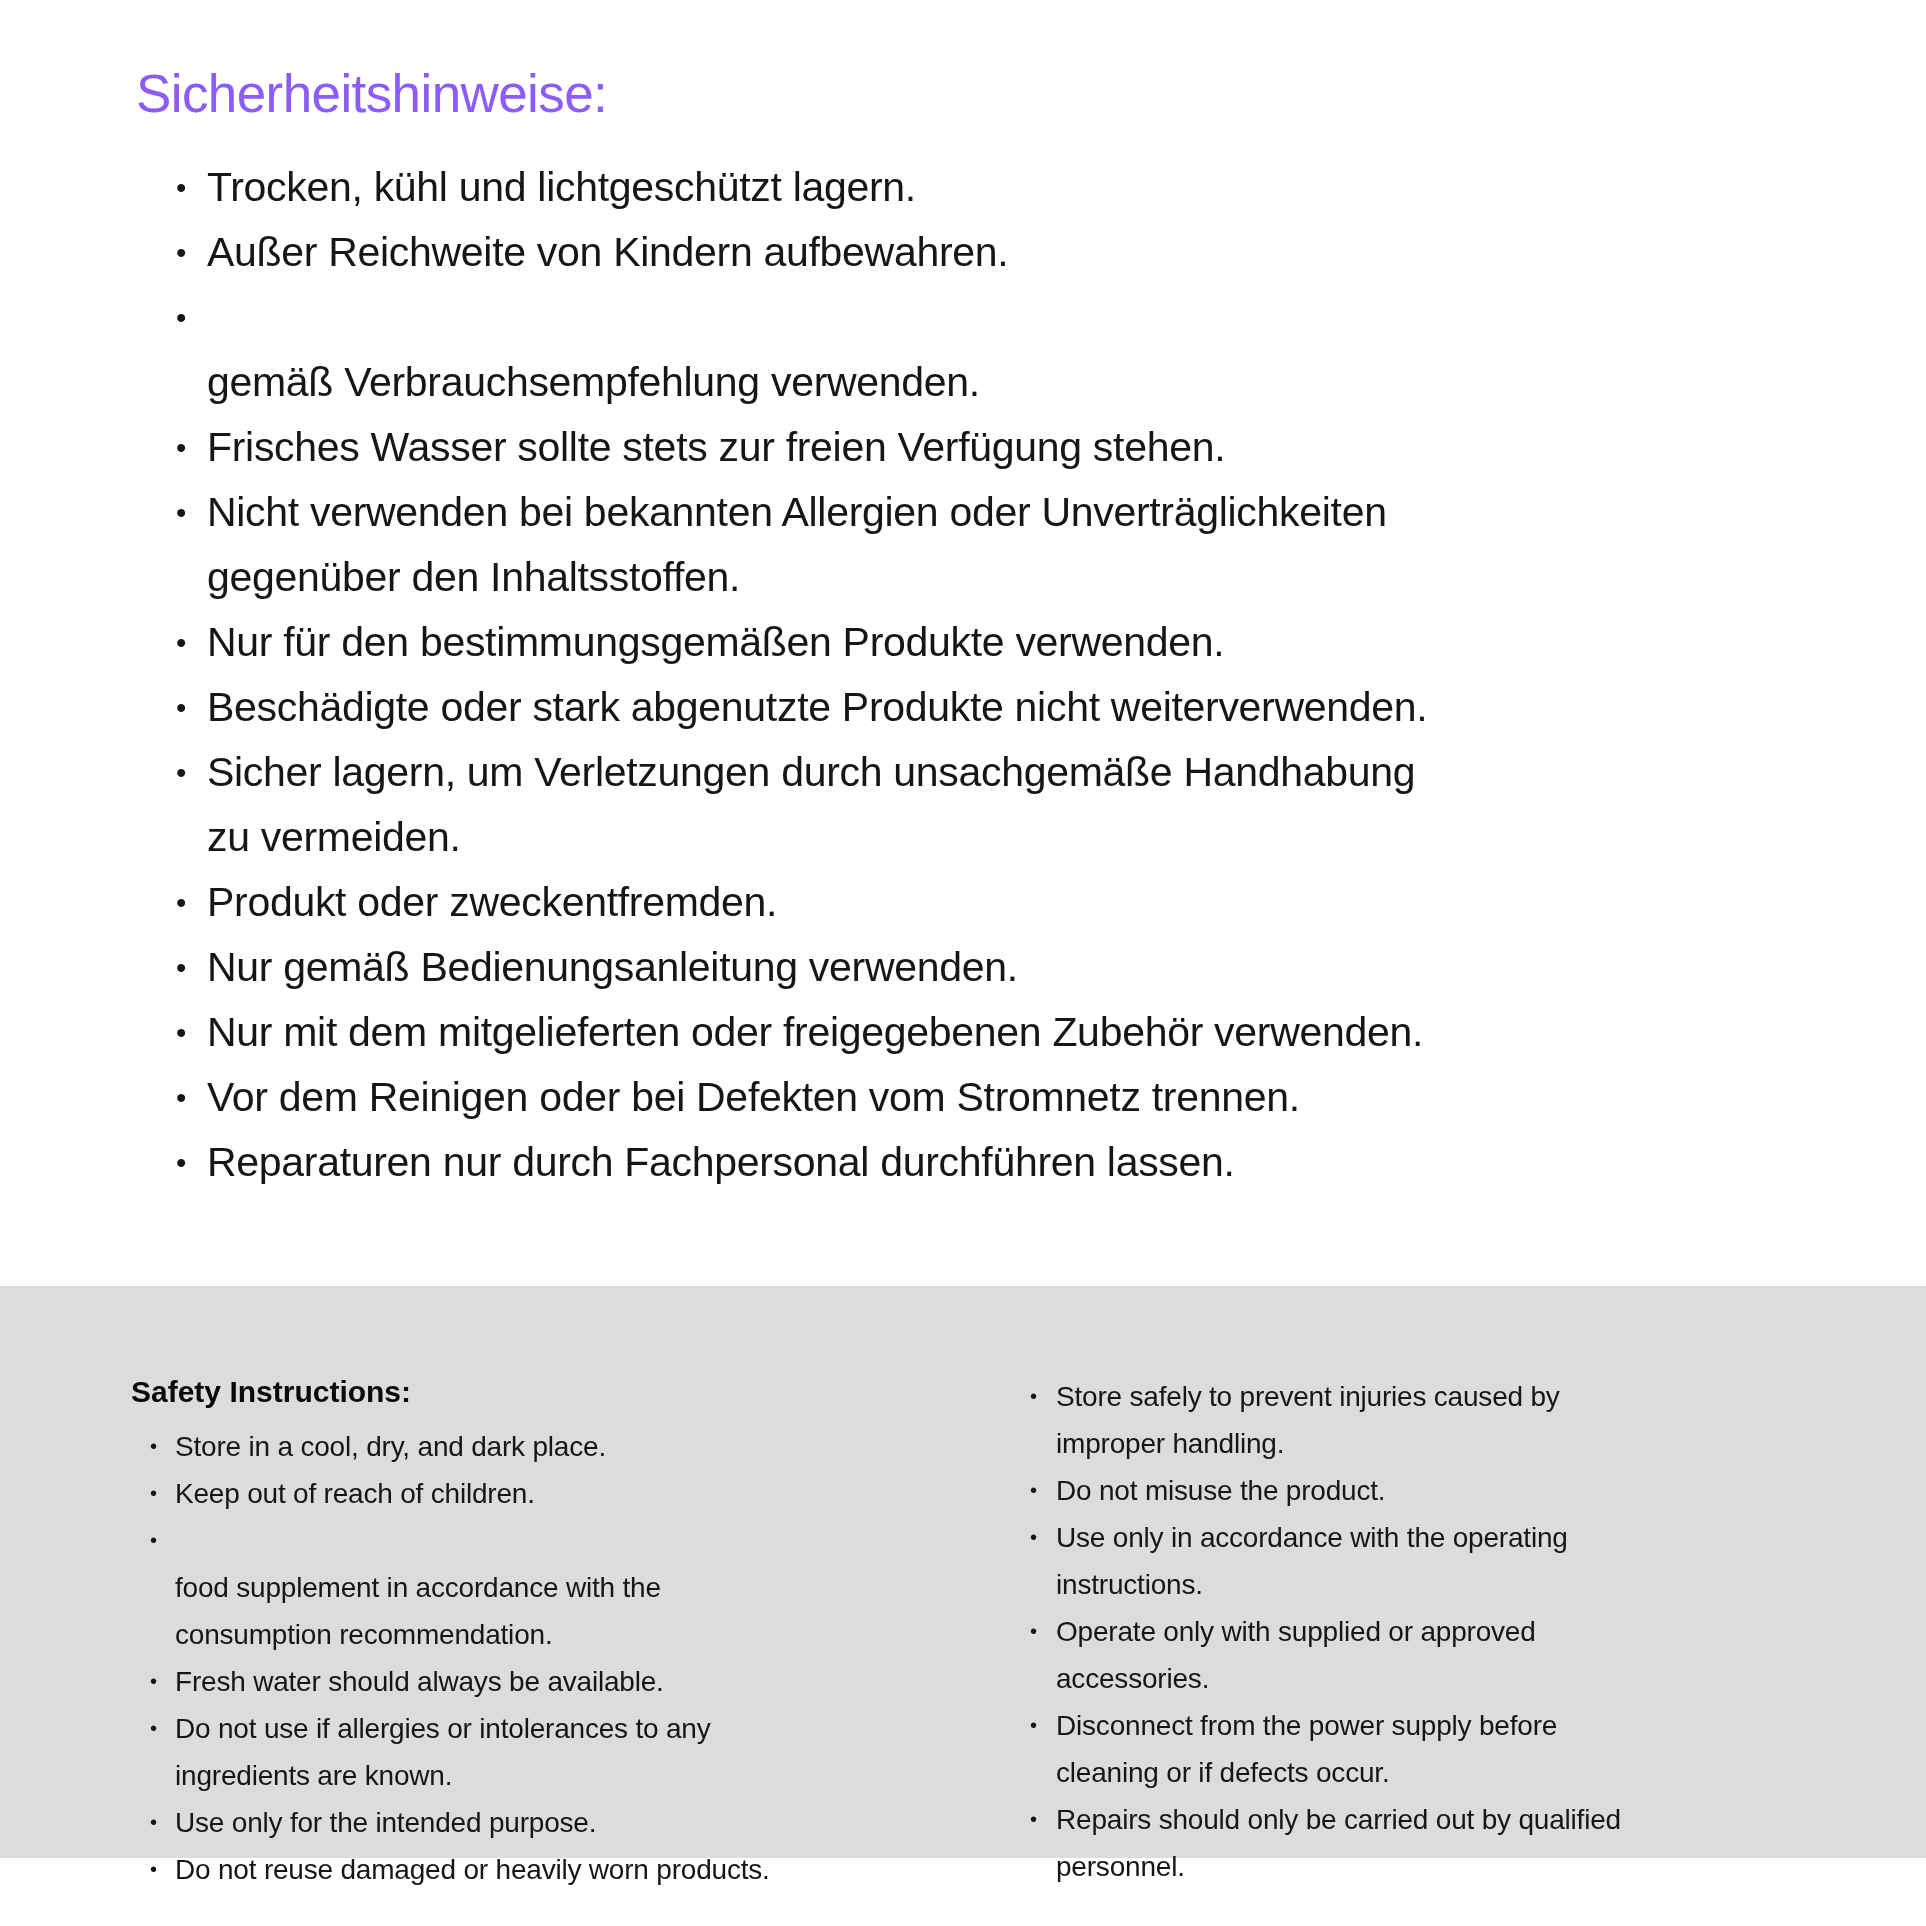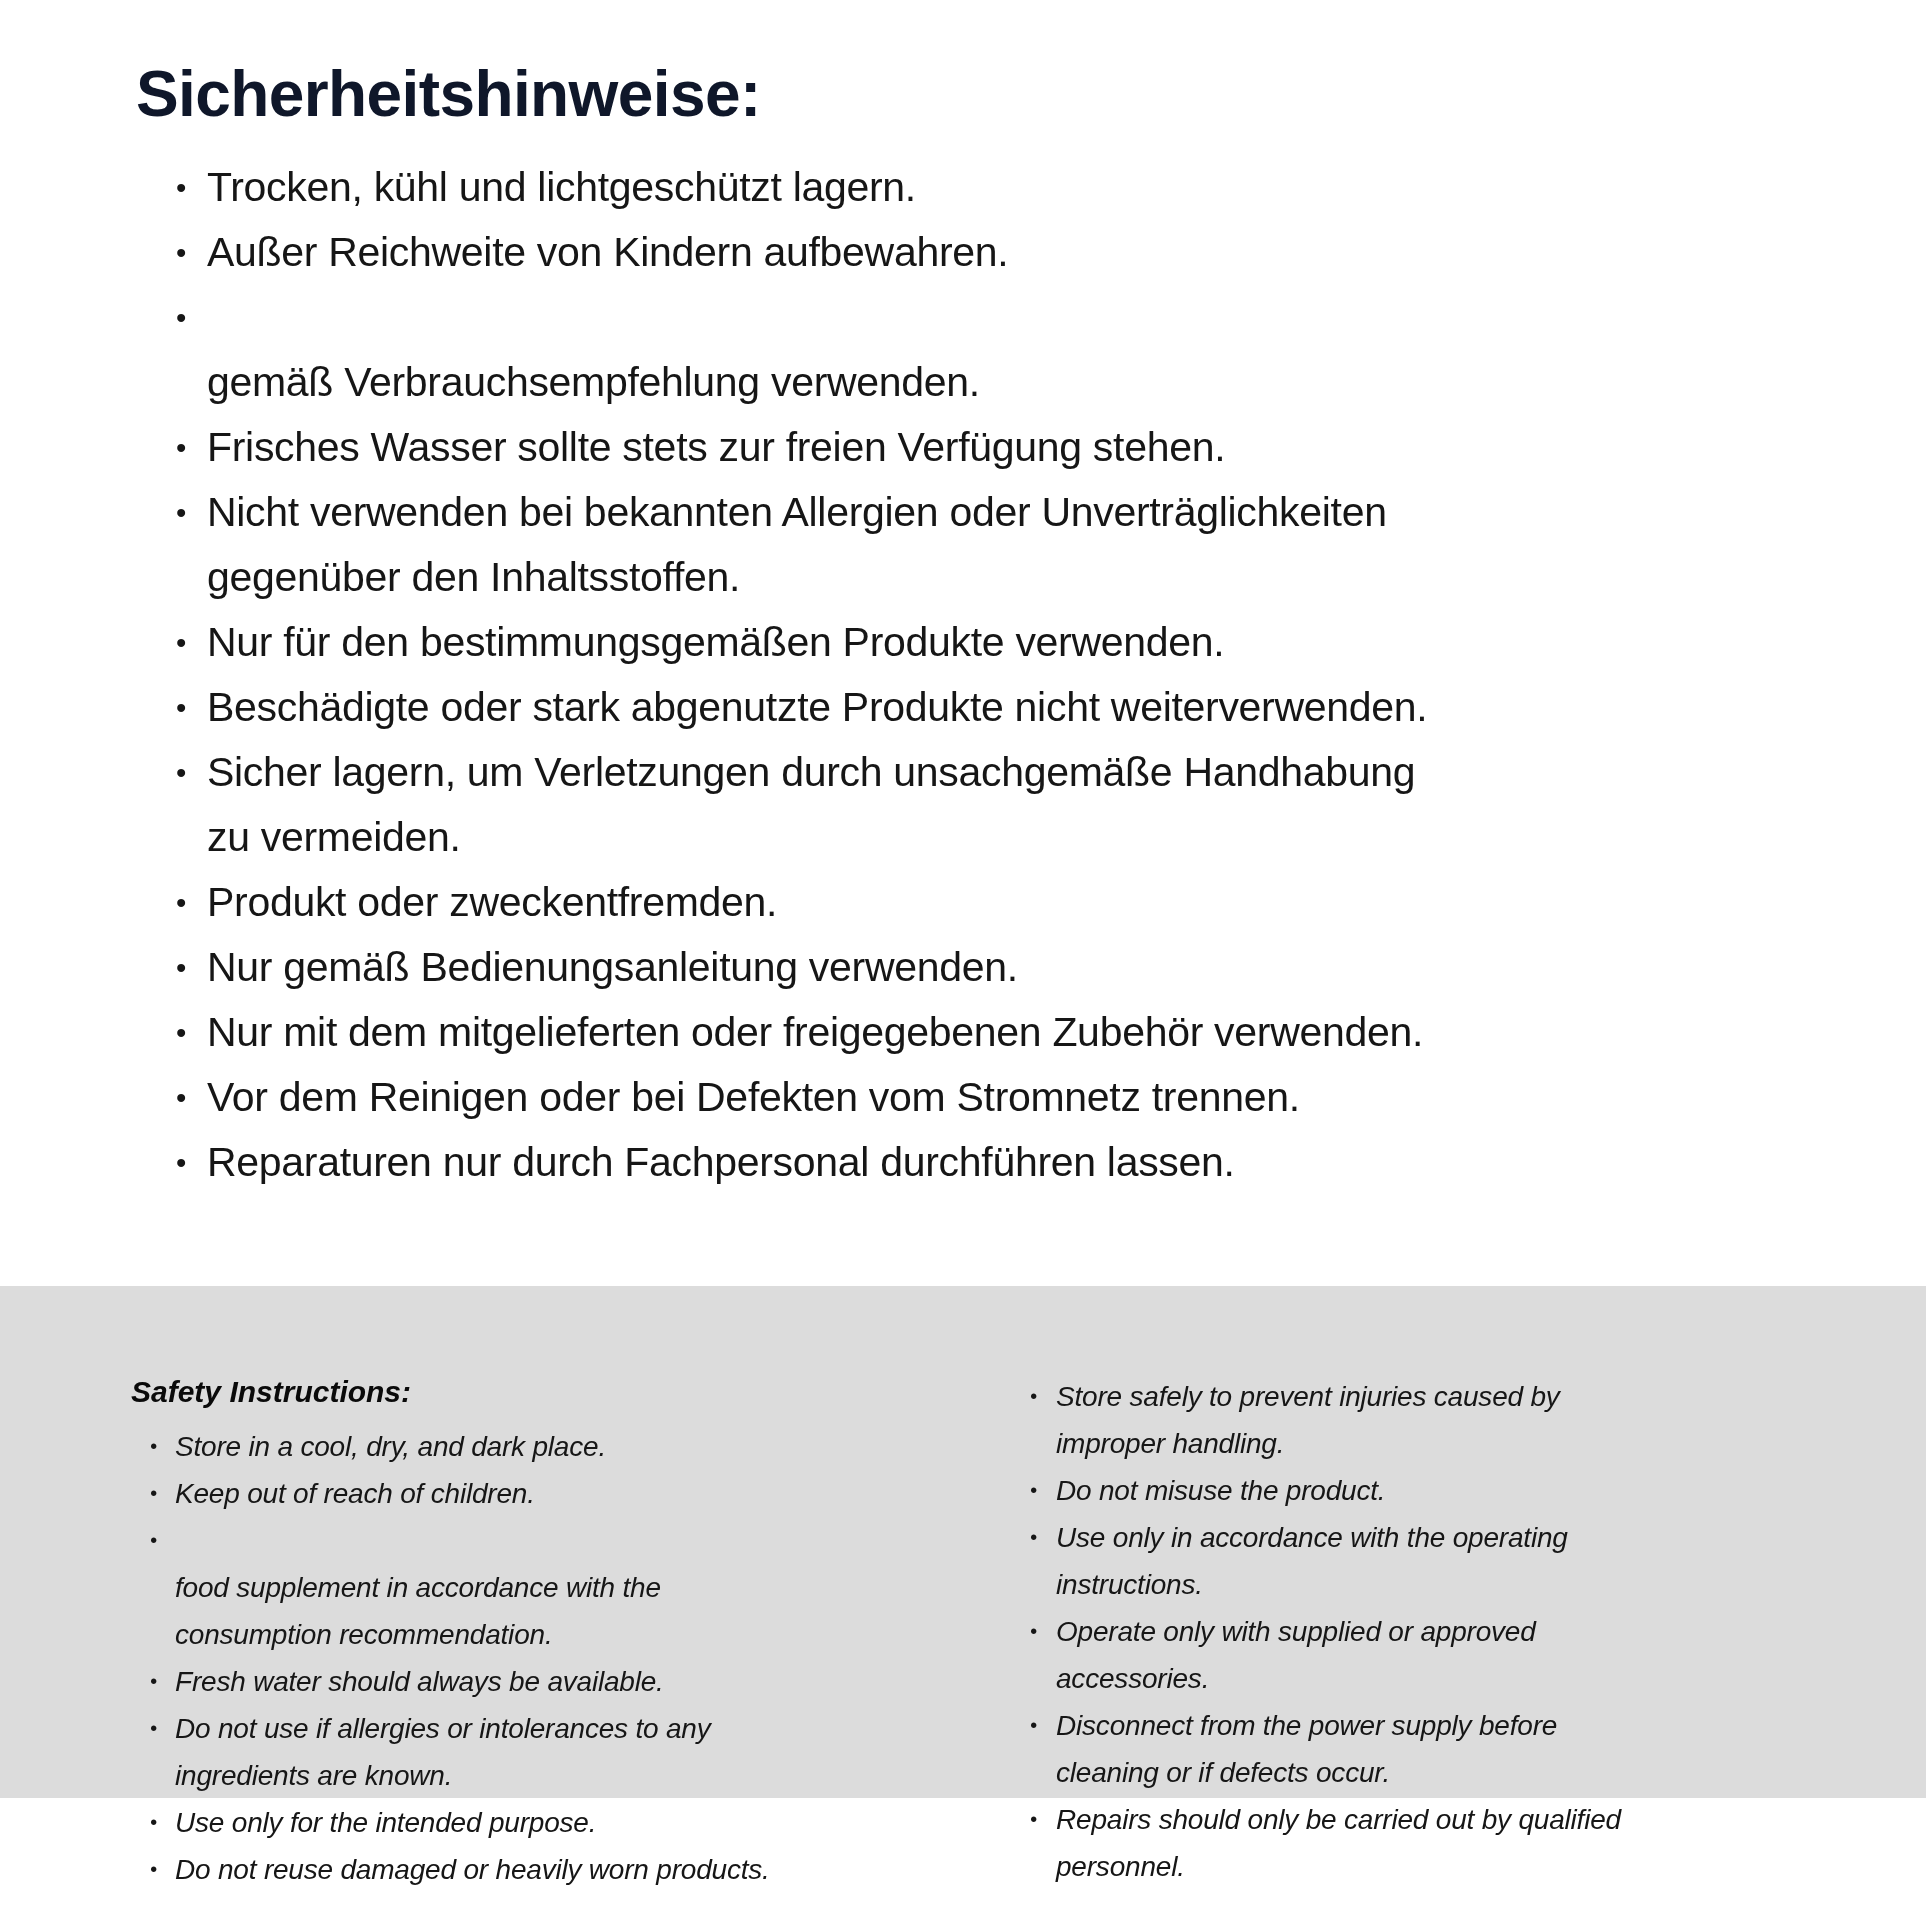--- a/index.html
+++ b/index.html
@@ -23,25 +23,25 @@
   .de-section {
     position: absolute;
     top: 0; left: 0;
     width: 1926px;
     height: 1286px;
     background: #ffffff;
     box-sizing: border-box;
     padding: 63px 51px 0 136px;
   }
   .de-title {
-    font-size: 64px;
-    font-weight: 700;
+    font-size: 53px;
+    font-weight: 400;
     line-height: 62px;
     letter-spacing: -0.6px;
-    color: #0f172a;
+    color: #8b5cf6;
     margin: 0 0 29.5px 0;
   }
   .de-list .line {
     position: relative;
     font-size: 41px;
     line-height: 65px;
     height: 65px;
     white-space: nowrap;
     padding-left: 71px;
     letter-spacing: -0.3px;
@@ -51,25 +51,24 @@
     left: 40px;
     top: 0;
     font-size: 0.72em;
   }
 
   
   .en-section {
     position: absolute;
     top: 1286px; left: 0;
     width: 1926px;
-    height: 512px;
+    height: 572px;
     background: #dcdcdc;
     box-sizing: border-box;
     padding: 87px 58px 0 131px;
-    font-style: italic;
   }
   .en-columns {
     display: flex;
     align-items: flex-start;
   }
   .en-col-left  { width: 899px; flex: none; }
   .en-col-right { width: 839px; flex: none; }
   .en-title {
     font-size: 30px;
     font-weight: 700;

